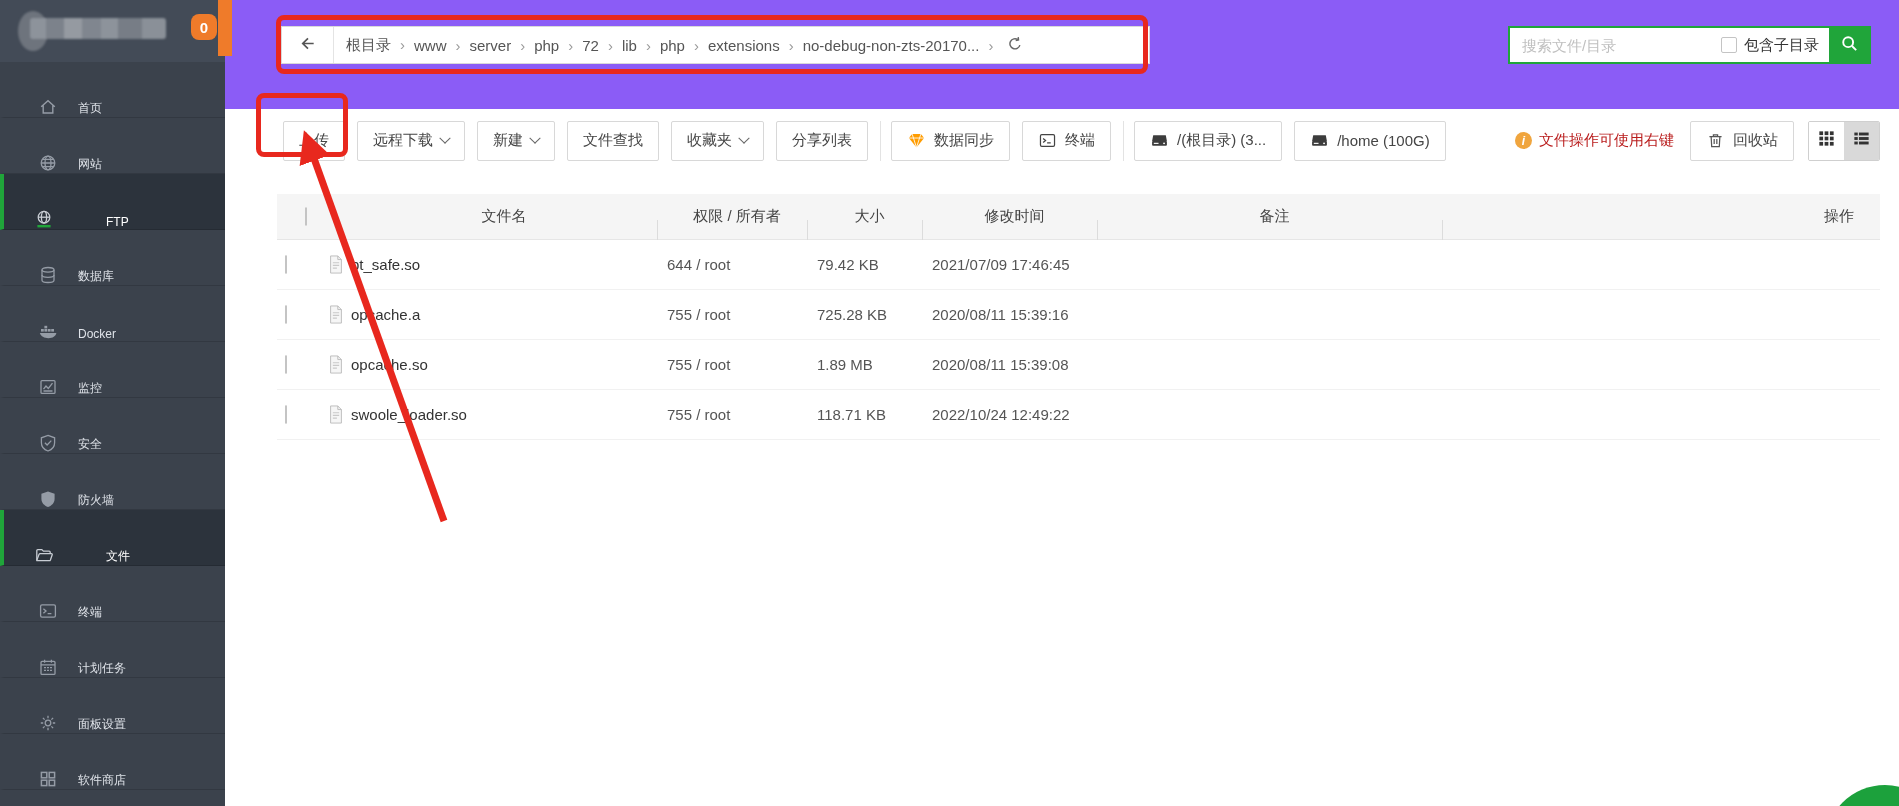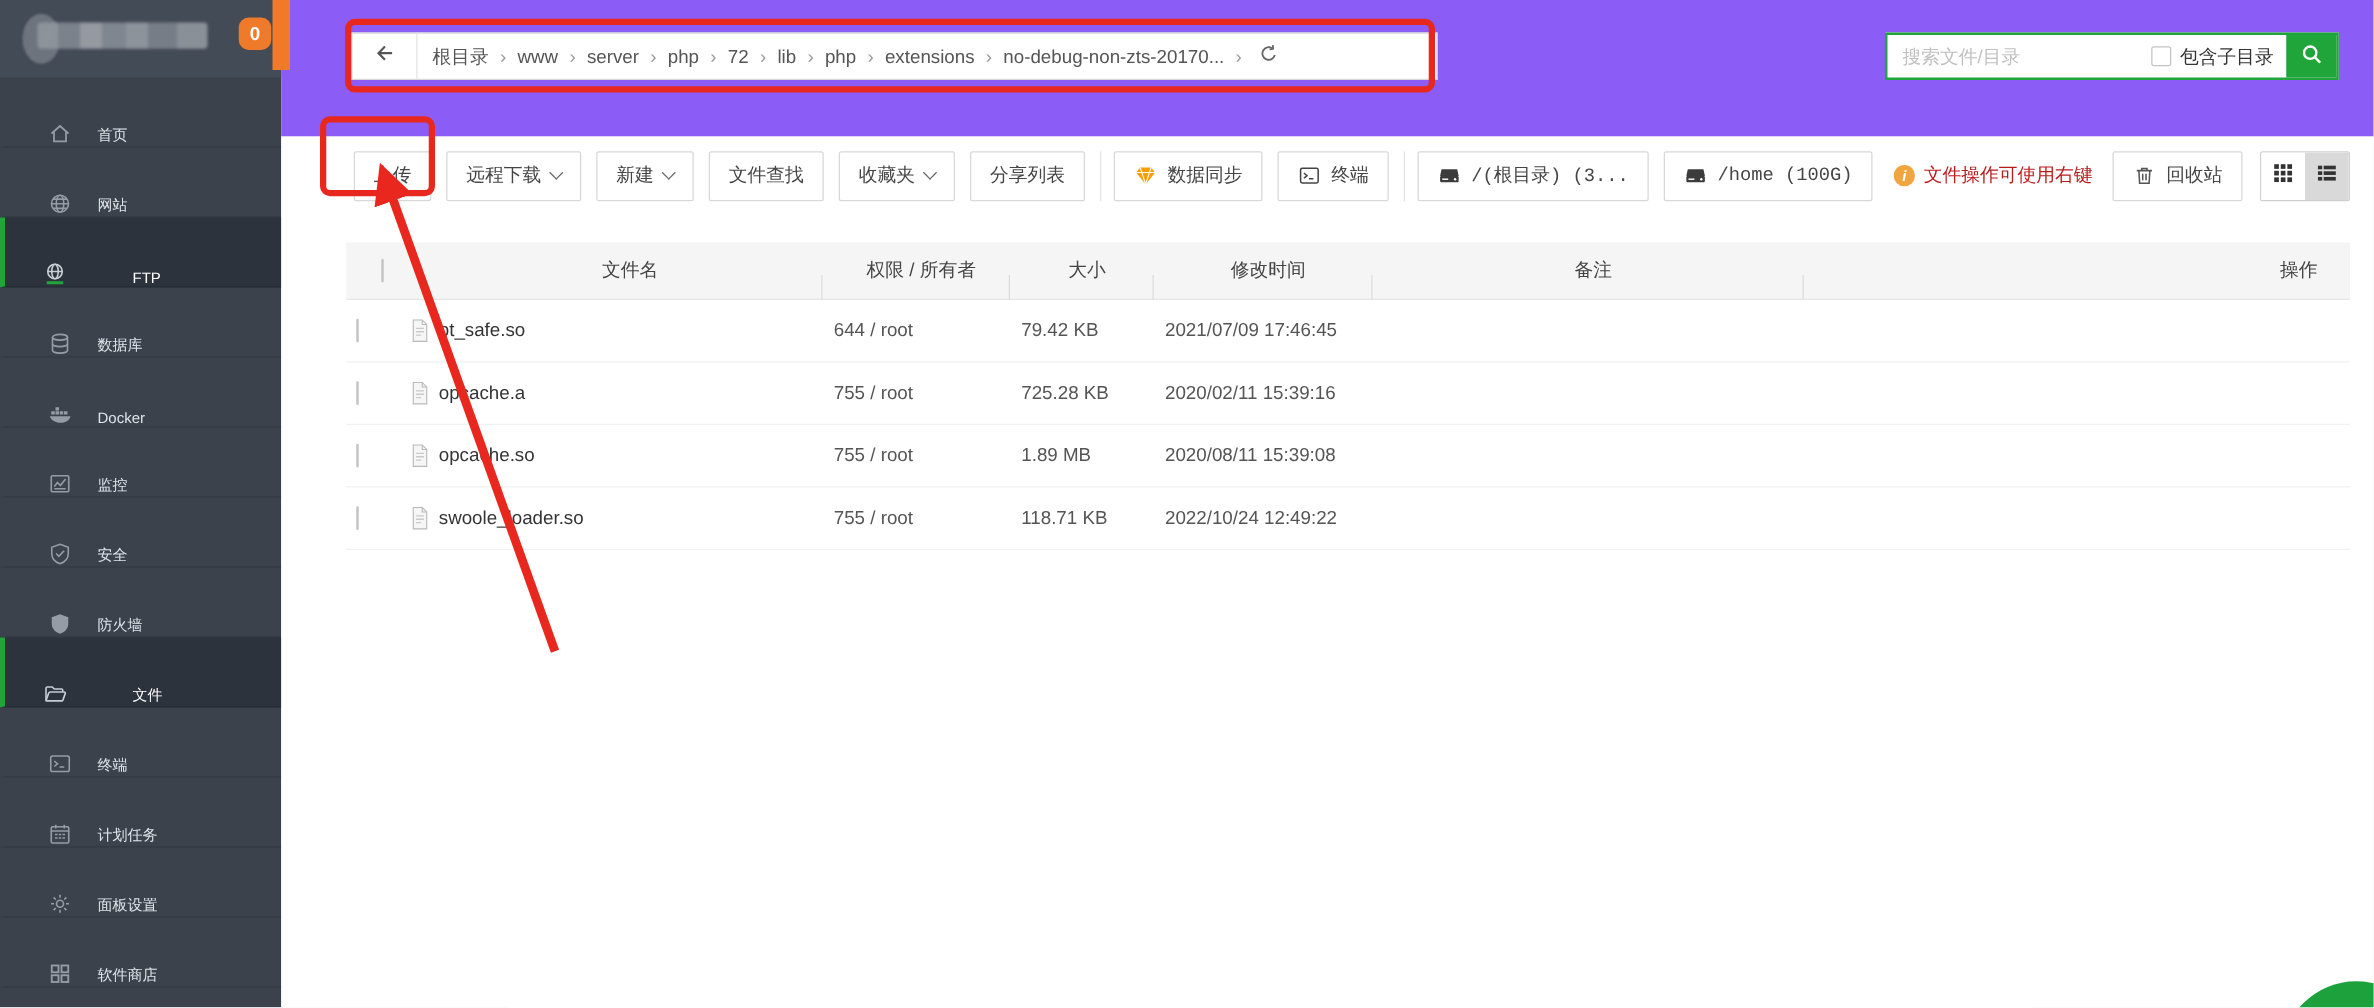--- a/index.html
+++ b/index.html
@@ -47,21 +47,21 @@
   .cb { width:16px; height:16px; border:1px solid #c4c4c4; border-radius:2px; background:#fff; cursor:pointer; flex:0 0 auto; }
   .search-cb-label { font-size:15px; color:#333; margin:0 10px 0 7px; white-space:nowrap; }
   .search-btn { width:40px; height:100%; background:#20a53a; border:none; display:flex; align-items:center;
     justify-content:center; cursor:pointer; flex:0 0 auto; }
   .search-btn svg { width:19px; height:19px; }
 
   .main { flex:1; background:#fff; display:flex; flex-direction:column; min-height:0; }
   .toolbar { height:63px; display:flex; align-items:center; padding:0 19px 0 58px; flex:0 0 auto; }
   .tbtn { height:40px; background:#fff; border:1px solid #d8d8d8; border-radius:2px; padding:0 15px;
     display:inline-flex; align-items:center; gap:8px; font-size:15px; color:#454545; cursor:pointer; margin-right:12px;
-    white-space:nowrap; font-family:Liberation Mono, monospace; }
+    white-space:nowrap; font-family:Liberation Sans, sans-serif; }
   .tbtn .bicon { display:inline-flex; width:19px; height:19px; }
   .tbtn .bicon svg { width:19px; height:19px; }
   .caret { width:8px; height:8px; border-right:1.6px solid #666; border-bottom:1.6px solid #666;
     transform:rotate(45deg) translate(-2px,-2px); display:inline-block; }
   .tb-divider { width:1px; height:40px; background:#e3e3e3; margin:0 10px 0 0; }
   .toolbar-right { margin-left:auto; display:flex; align-items:center; }
   .hint { display:flex; align-items:center; gap:7px; color:#b91c1c; font-size:15px; margin-right:16px; white-space:nowrap; }
   .info-i { width:17px; height:17px; border-radius:50%; background:#f0a53e; color:#fff; display:inline-flex;
     align-items:center; justify-content:center; font-size:12px; font-weight:bold; font-style:italic; flex:0 0 auto; }
   .info-i::before { content:"i"; }
@@ -469,21 +469,21 @@
                 <svg viewBox="0 0 20 22">
                   <path d="M4 1.5 H12 L16 5.5 V20.5 H4 Z" fill="#f6f6f6" stroke="#b9b9b9"></path>
                   <path d="M12 1.5 V5.5 H16" fill="none" stroke="#b9b9b9"></path>
                   <path d="M6.5 9 H13.5 M6.5 12 H13.5 M6.5 15 H11" stroke="#c9c9c9" stroke-width="1.2"></path>
                 </svg>
               </span>
               <span class="fname">opcache.a</span>
             </div>
             <div class="td">755 / root</div>
             <div class="td">725.28 KB</div>
-            <div class="td">2020/02/11 15:39:16</div>
+            <div class="td">2020/08/11 15:39:16</div>
             <div class="td"></div>
             <div class="td"></div>
           </div>
 
           <div class="trow">
             <div class="td td-check"><span class="cb"></span></div>
             <div class="td td-name">
               <span class="file-ico">
                 <svg viewBox="0 0 20 22">
                   <path d="M4 1.5 H12 L16 5.5 V20.5 H4 Z" fill="#f6f6f6" stroke="#b9b9b9"></path>

